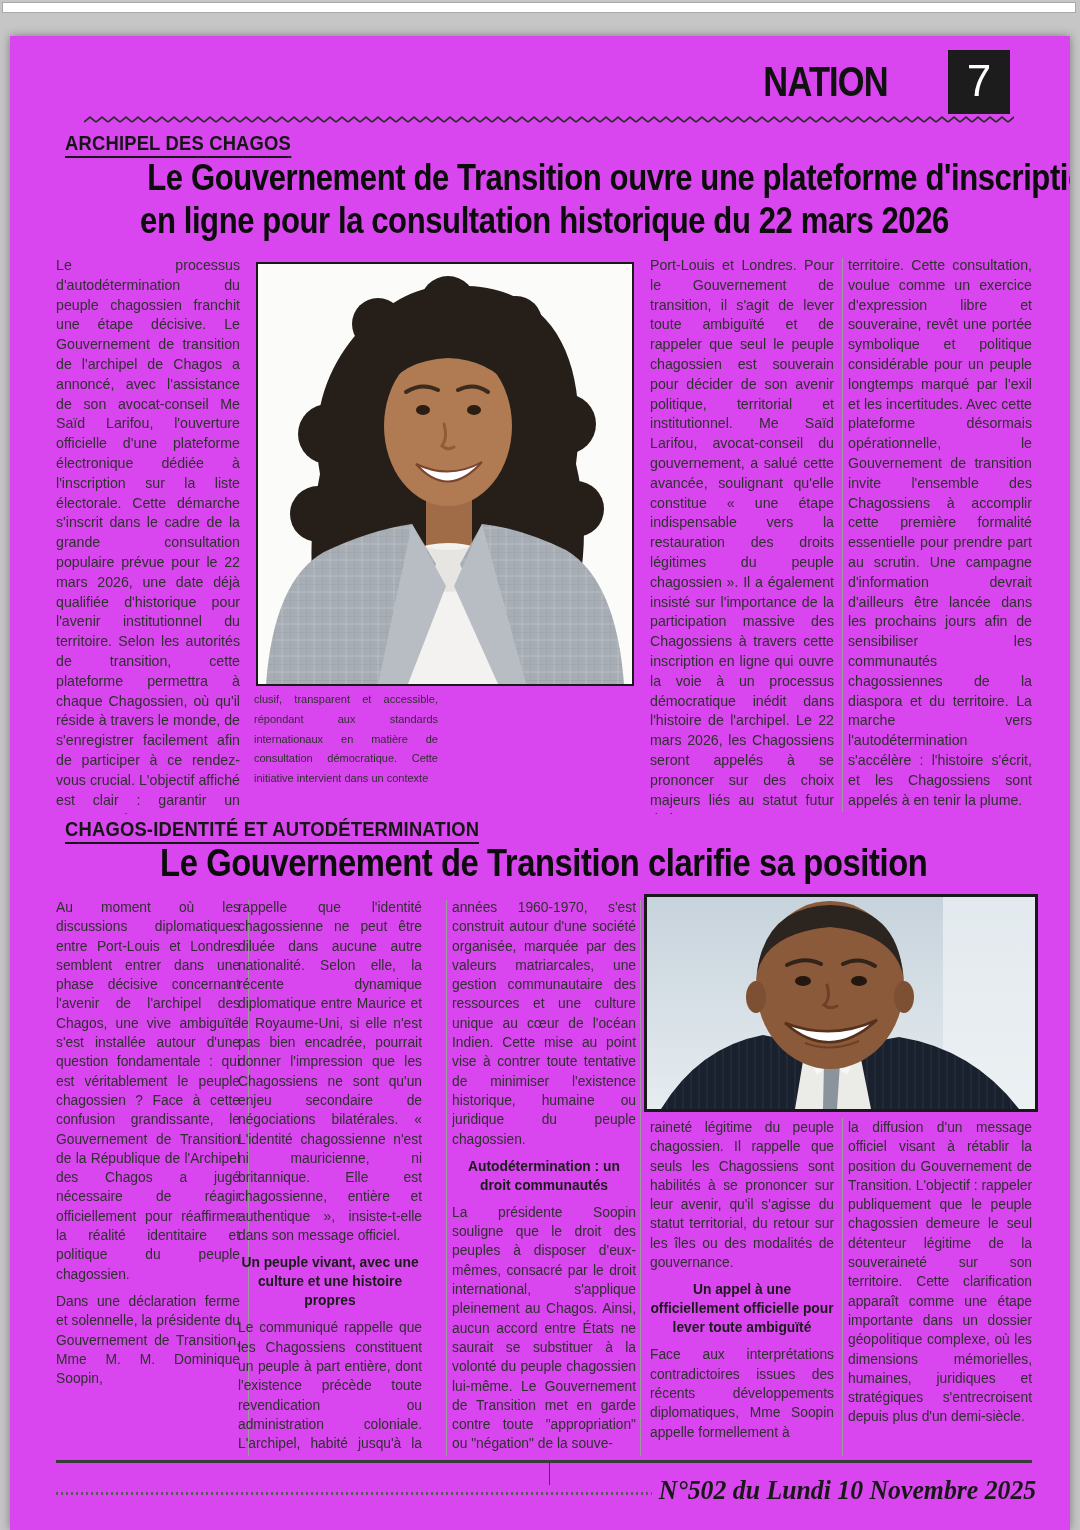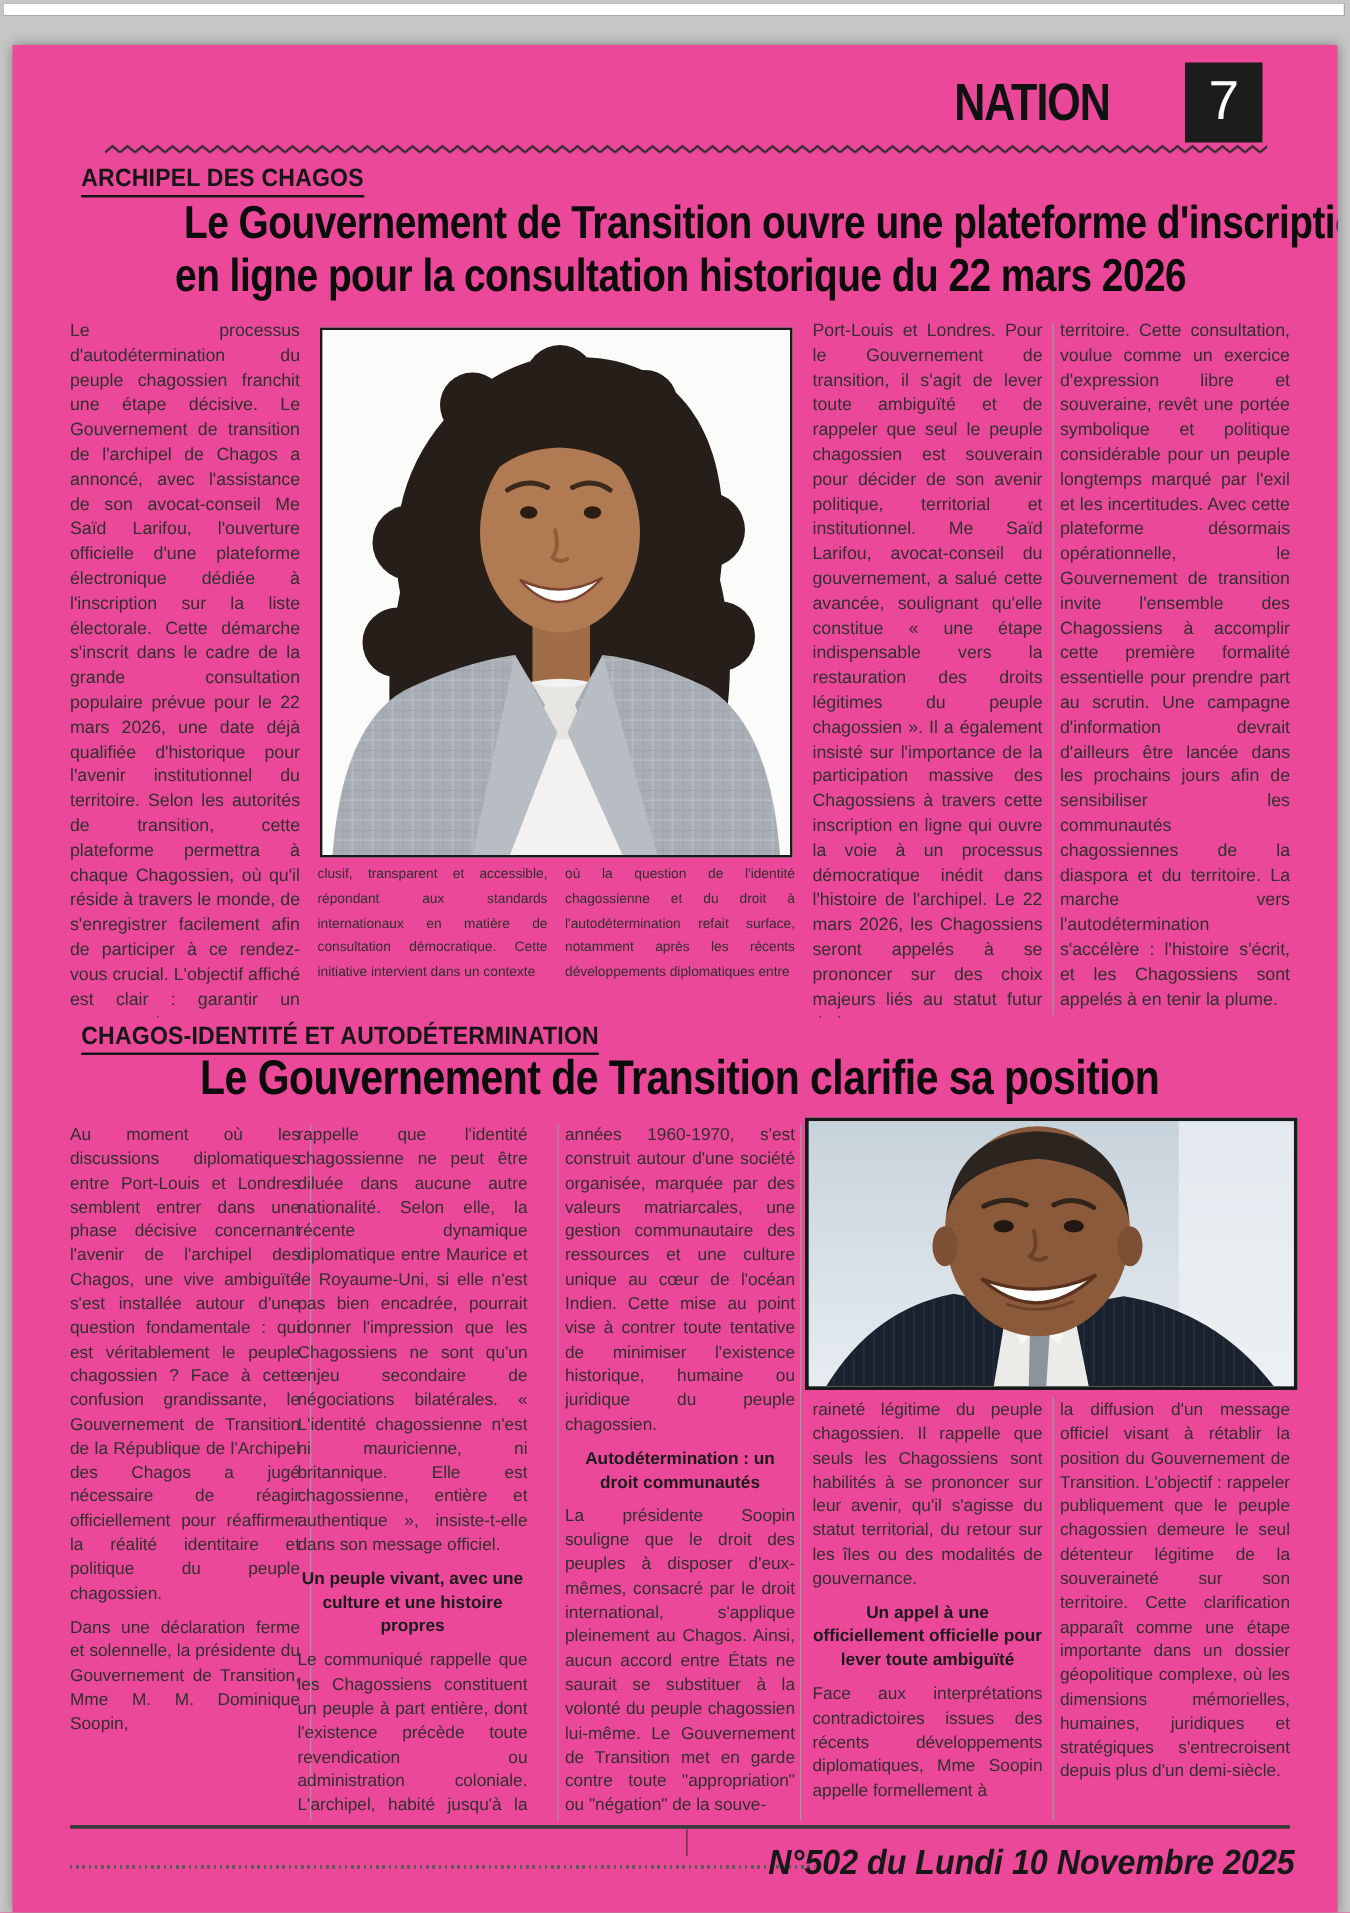--- a/index.html
+++ b/index.html
@@ -5,21 +5,21 @@
   html,body{margin:0;padding:0;}
   body{
     width:1080px;height:1530px;position:relative;
     background:#c6c6c6;
     font-family:"Liberation Sans",sans-serif;
     color:#2e2e2e;
   }
   .topstrip{position:absolute;left:2px;top:2px;width:1072px;height:9px;background:#fff;border:1px solid #a9a9a9;}
   .sheet{
     position:absolute;left:10px;top:36px;width:1060px;height:1494px;
-    background:#ec4899;box-shadow:0 0 9px rgba(0,0,0,.38);
+    background:#d946ef;box-shadow:0 0 9px rgba(0,0,0,.38);
     overflow:hidden;
   }
   
   .nation{
     position:absolute;top:22px;right:182px;
     font-size:42px;font-weight:bold;color:#111;
   }
   .nation .cond{display:inline-block;transform:scaleX(.82);transform-origin:right center;letter-spacing:-1px;}
   .numbox{
     position:absolute;left:938px;top:14px;width:62px;height:64px;
@@ -64,21 +64,21 @@
   .photo svg{display:block;width:100%;height:100%;}
   
   .frule{position:absolute;left:46px;top:1424px;width:976px;height:3px;background:#3b3b3b;}
   .ftick{position:absolute;left:539px;top:1427px;width:1px;height:22px;background:#3b3b3b;}
   .fdots{
     position:absolute;left:46px;top:1456px;width:596px;height:3px;
     background:repeating-linear-gradient(90deg,#5a5a5a 0 2px,transparent 2px 5px);
   }
   .fissue{
     position:absolute;right:34px;top:1438px;
-    font-size:28px;font-weight:bold;font-style:italic;color:#181818;
+    font-size:28px;font-weight:bold;font-style:italic;color:#181818;font-family:Liberation Serif, serif;
   }
   .fissue .cond{display:inline-block;transform:scaleX(.92);transform-origin:right center;}
 </style>
 </head>
 <body>
 
 <div class="topstrip"></div>
 
 <div class="sheet">
 
@@ -147,23 +147,20 @@
       <ellipse cx="165" cy="146" rx="7" ry="5" fill="#2c1d12"></ellipse>
       <ellipse cx="216" cy="146" rx="7" ry="5" fill="#2c1d12"></ellipse>
       <path d="M186 160 q4 14 -2 22 q6 5 12 1" stroke="#8f5c38" stroke-width="3" fill="none" stroke-linecap="round"></path>
       <path d="M158 200 Q190 236 224 198 Q192 216 158 200 Z" fill="#fff" stroke="#7a4430" stroke-width="2"></path>
     </svg>
   </div>
 
   <div class="col a1sub" style="left:244px;">
       <p>clusif, transparent et accessible, répondant aux standards internationaux en matière de consultation démocratique. Cette initiative intervient dans un contexte</p>
     </div>
-  <div class="col a1sub" style="left:442px;">
-      <p>où la question de l'identité chagossienne et du droit à l'autodétermination refait surface, notamment après les récents développements diplomatiques entre</p>
-    </div>
 
   <div class="col a1col" style="left:640px;">
       <p>Port-Louis et Londres. Pour le Gouvernement de transition, il s'agit de lever toute ambiguïté et de rappeler que seul le peuple chagossien est souverain pour décider de son avenir politique, territorial et institutionnel. Me Saïd Larifou, avocat-conseil du gouvernement, a salué cette avancée, soulignant qu'elle constitue « une étape indispensable vers la restauration des droits légitimes du peuple chagossien ». Il a également insisté sur l'importance de la participation massive des Chagossiens à travers cette inscription en ligne qui ouvre la voie à un processus démocratique inédit dans l'histoire de l'archipel. Le 22 mars 2026, les Chagossiens seront appelés à se prononcer sur des choix majeurs liés au statut futur de leur</p>
     </div>
   <div class="vrule" style="left:832px;top:222px;height:554px;"></div>
   <div class="col a1col" style="left:838px;">
     <p>territoire. Cette consultation, voulue comme un exercice d'expression libre et souveraine, revêt une portée symbolique et politique considérable pour un peuple longtemps marqué par l'exil et les incertitudes. Avec cette plateforme désormais opérationnelle, le Gouvernement de transition invite l'ensemble des Chagossiens à accomplir cette première formalité essentielle pour prendre part au scrutin. Une campagne d'information devrait d'ailleurs être lancée dans les prochains jours afin de sensibiliser les communautés chagossiennes de la diaspora et du territoire. La marche vers l'autodétermination s'accélère : l'histoire s'écrit, et les Chagossiens sont appelés à en tenir la plume.</p>
 
   </div>
 

